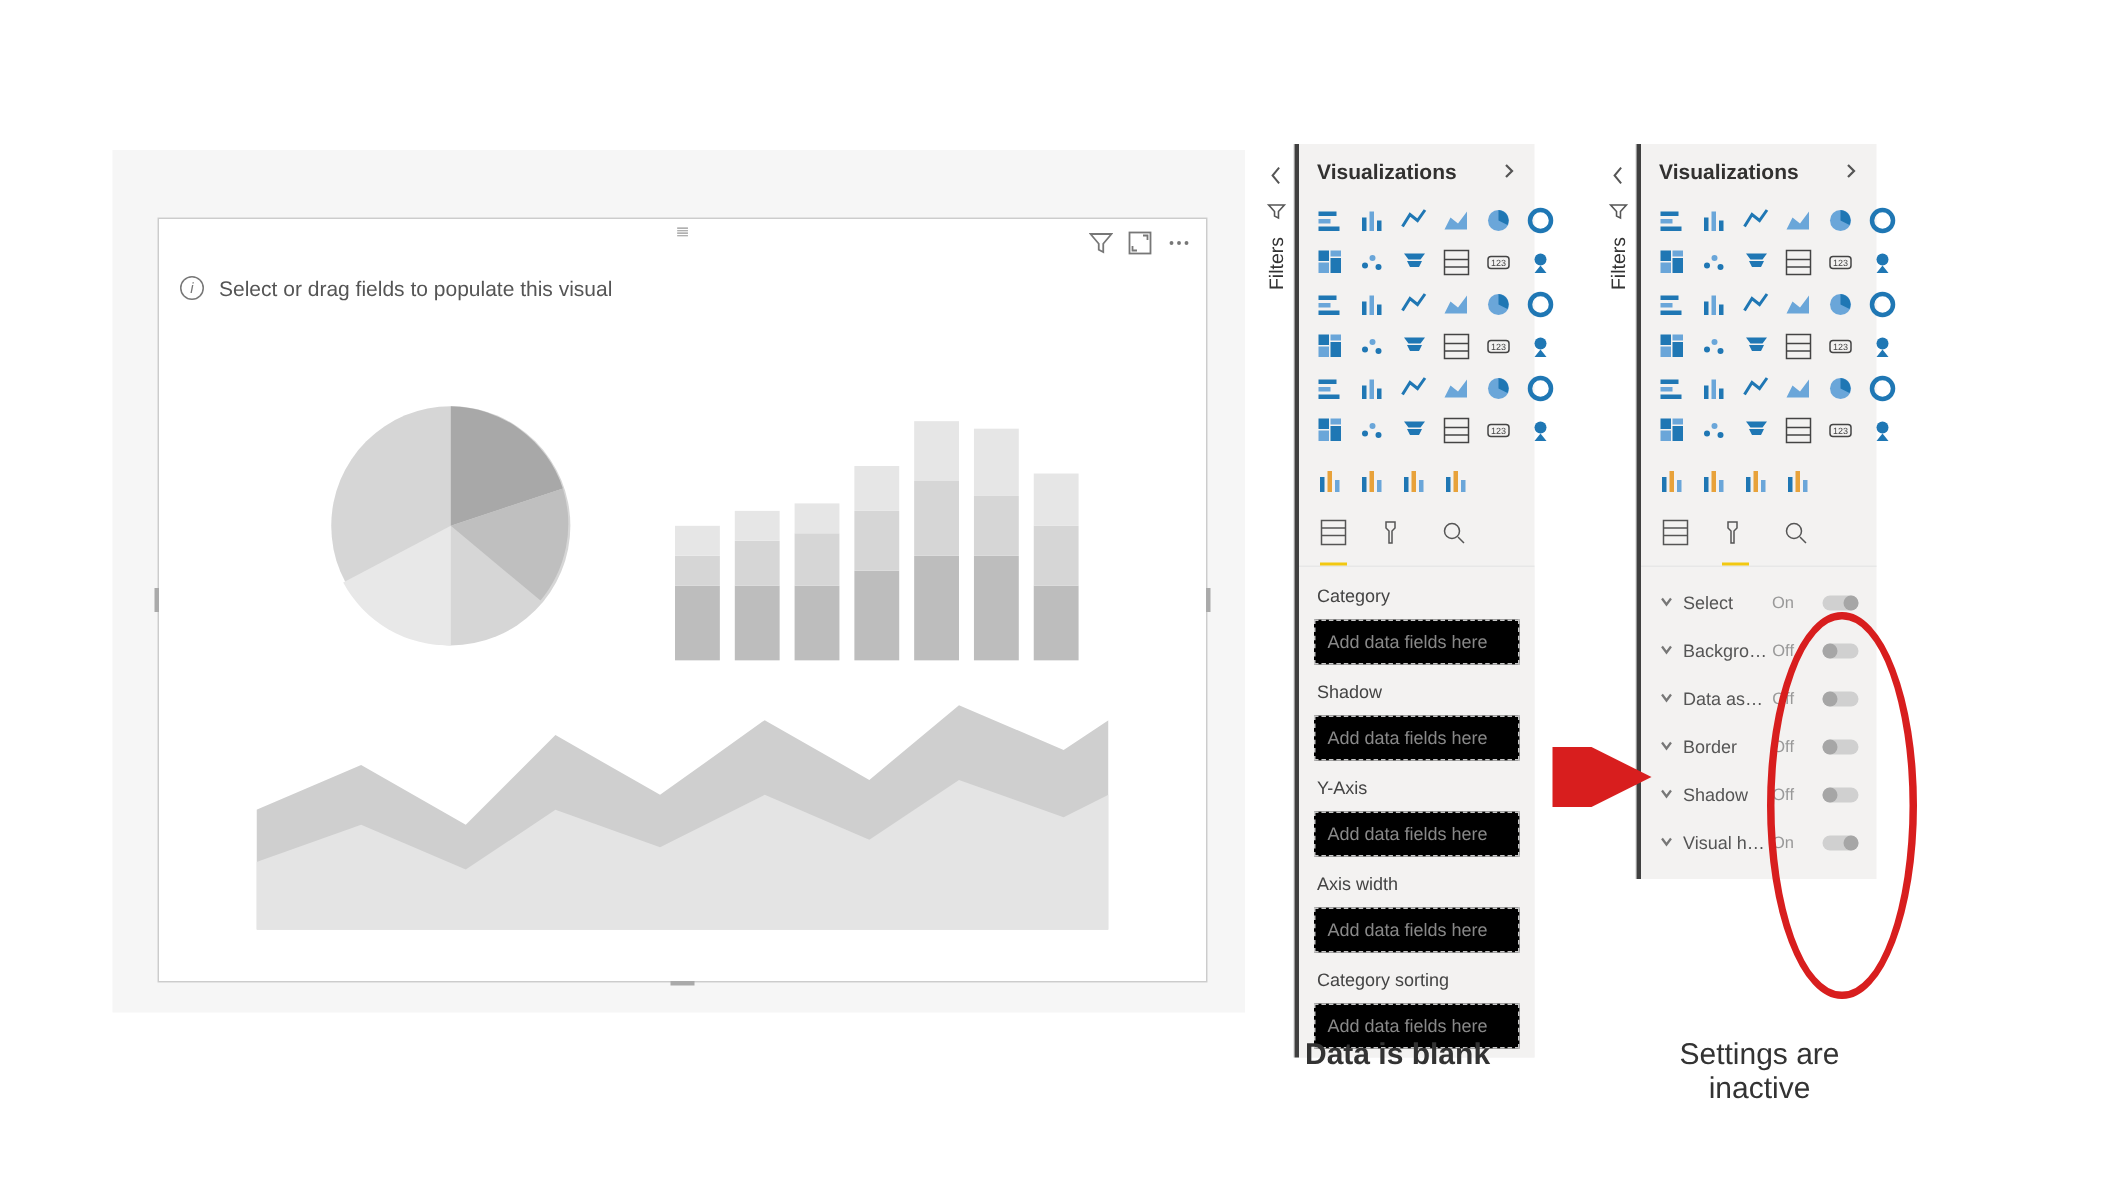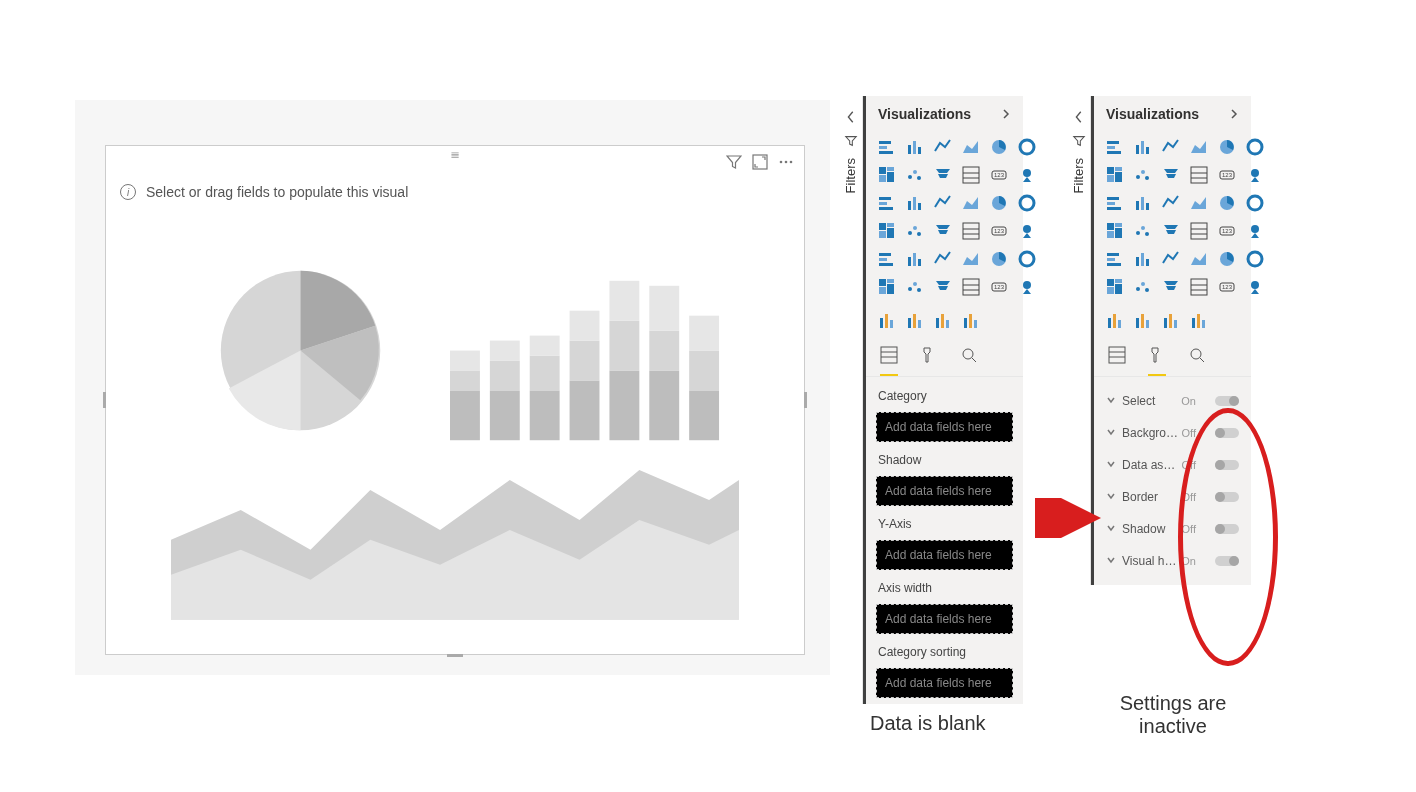--- a/index.html
+++ b/index.html
@@ -819,14 +819,14 @@
   <defs>
       <marker id="ah" markerWidth="12" markerHeight="12" refX="9" refY="5" orient="auto">
         <path d="M0 0 L10 5 L0 10 Z" fill="#d81e1e"></path>
       </marker>
     </defs>
   <line x1="2" y1="20" x2="56" y2="20" stroke="#d81e1e" stroke-width="10" marker-end="url(#ah)"></line>
 </svg>
 
 <div class="ellipse-ann"></div>
 
-<div class="caption" style="left:870px; top:712px;">Data is blank</div>
+<div class="caption" style="left:870px; top:692px;font-weight:bold;">Data is blank</div>
 <div class="caption" style="left:1098px; top:692px; width:150px;text-align:center;">Settings are inactive</div>
 
 </body></html>

